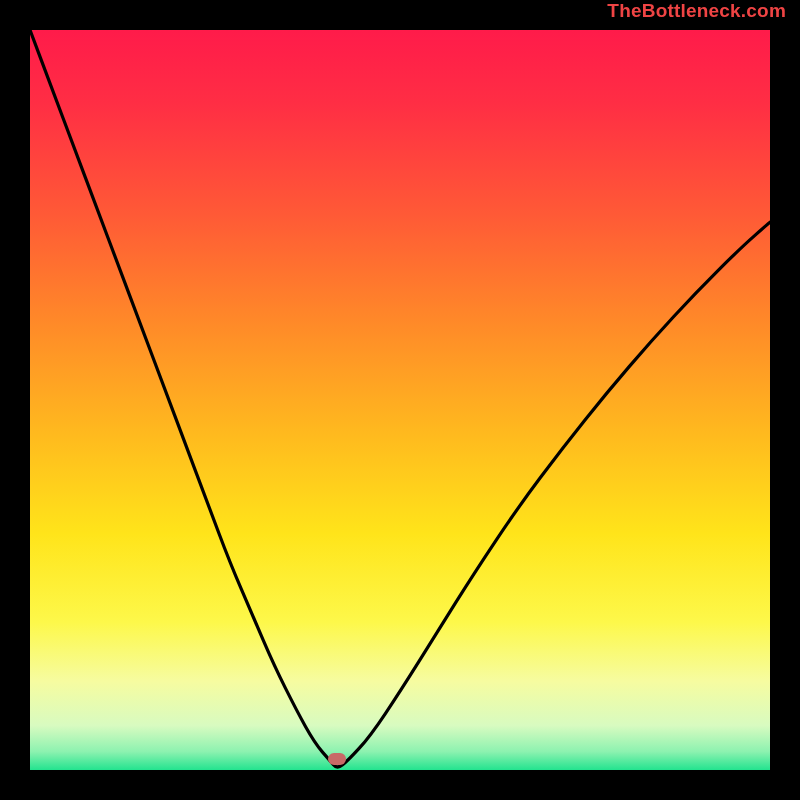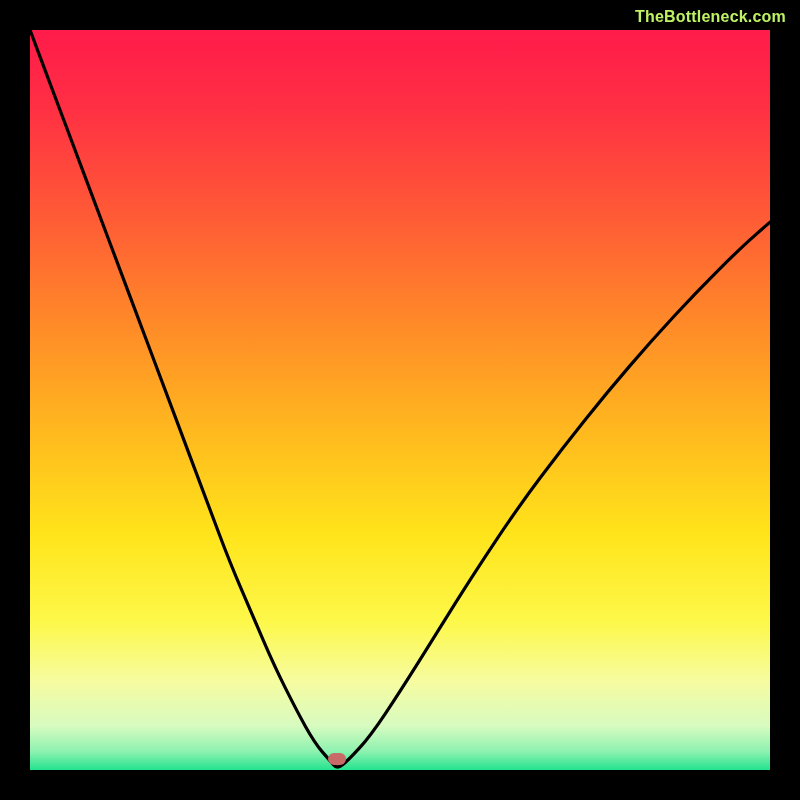--- a/index.html
+++ b/index.html
@@ -40,26 +40,26 @@
     width: 740px;
     height: 740px;
   }
   .dot {
     position: absolute;
     border-radius: 50% / 50%;
     transform: translate(-50%, -50%);
   }
   .watermark {
     position: absolute;
-    top: 8px;
+    top: 0;
     right: 14px;
     font-family: Arial, Helvetica, sans-serif;
-    font-size: 16px;
+    font-size: 19px;
     font-weight: 600;
-    color: #bef264;
+    color: #ef4444;
     letter-spacing: 0.2px;
   }
 </style>
 </head>
 <body>
 
 <div class="frame">
 
   <div class="watermark">TheBottleneck.com</div>
 

